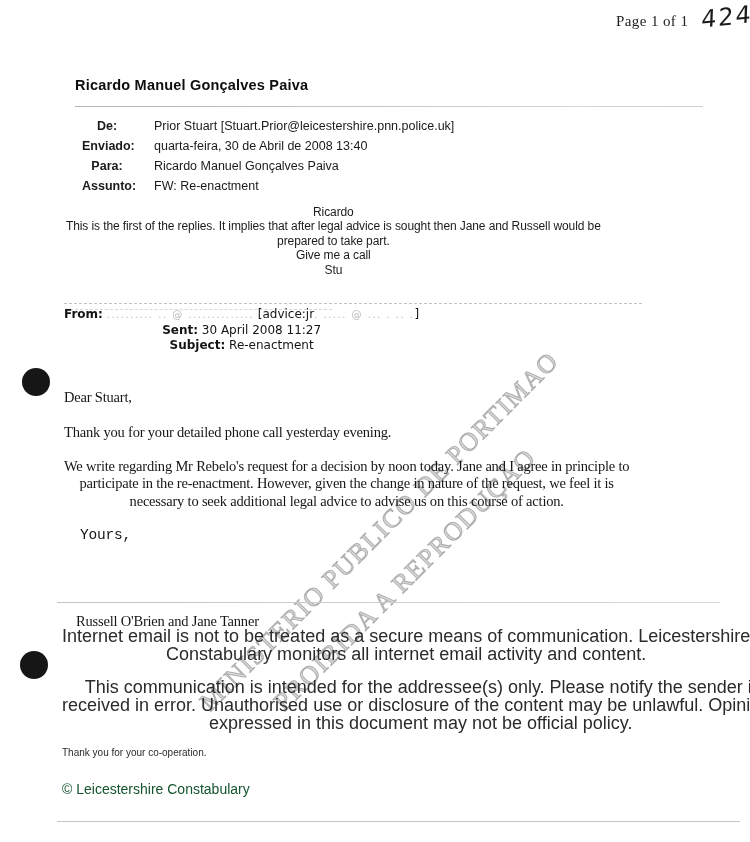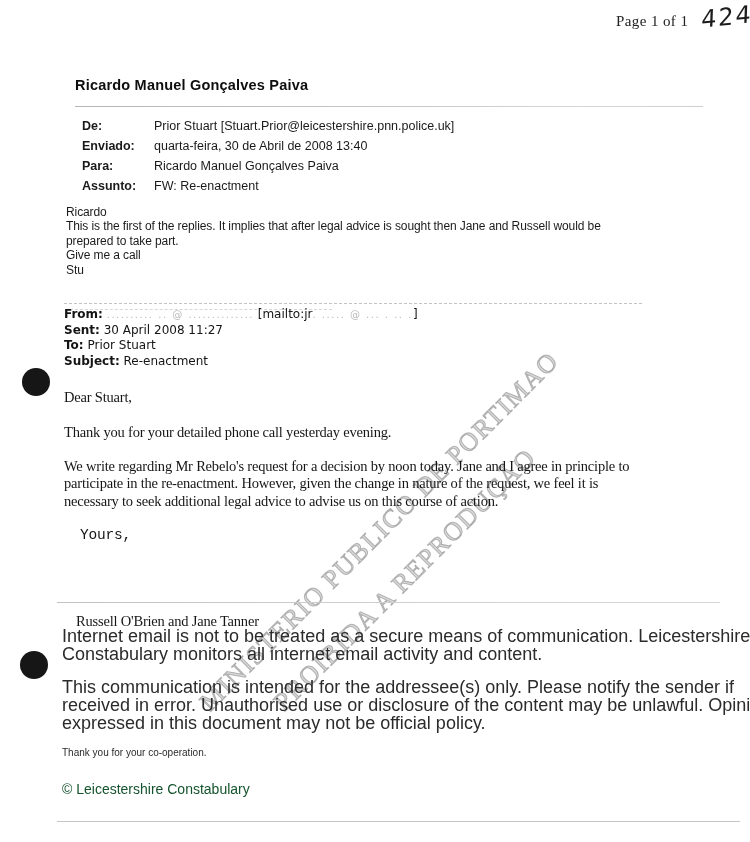--- a/index.html
+++ b/index.html
@@ -62,21 +62,21 @@
   .copyright{left:62px;top:781px;font-size:14px;color:#14532d;}
 
   .rule-bottom{left:57px;top:821px;width:683px;background:linear-gradient(to right,#9e9e9e,#c6c6c6 35%,#d2d2d2 70%,#cicfcf);}
 
   
   .wm{font-family:"Liberation Serif",serif;font-size:26px;letter-spacing:1.5px;
       color:rgba(145,145,145,.34);-webkit-text-stroke:1px rgba(120,120,120,.5);
       transform-origin:0 0;transform:rotate(-45deg);white-space:nowrap;z-index:0;}
   .wm1{left:194px;top:696px;}
   .wm2{left:268px;top:696px;}
-  .layer{position:absolute;inset:0;z-index:1;}
+  .layer{position:absolute;inset:0;z-index:1;text-align:center;}
 </style>
 </head>
 <body>
 
 <div class="page">
 
   <div class="abs wm wm1">MINISTERIO PUBLICO DE PORTIMAO</div>
   <div class="abs wm wm2">PROIBIDA A REPRODUÇÃO</div>
 
   <div class="layer">
@@ -114,29 +114,25 @@
       <div class="nowrap">Stu</div>
     </div>
 
     <div class="abs rule-faint-a"></div>
     <div class="abs rule-faint-b"></div>
 
     <div class="abs from-block">
       <div class="nowrap">
         <b>From:</b>
         <span class="redact">.......... .. @ ..............</span>
-        <span>[mailto:jr</span><span class="redact">. ..... @ ... . .. .</span><span>]</span>
+        <span>[advice:jr</span><span class="redact">. ..... @ ... . .. .</span><span>]</span>
       </div>
       <div class="nowrap">
         <b>Sent:</b>
         <span>30 April 2008 11:27</span>
-      </div>
-      <div class="nowrap">
-        <b>To:</b>
-        <span>Prior Stuart</span>
       </div>
       <div class="nowrap">
         <b>Subject:</b>
         <span>Re-enactment</span>
       </div>
     </div>
 
     <div class="abs hole hole1"></div>
     <div class="abs hole hole2"></div>
 

